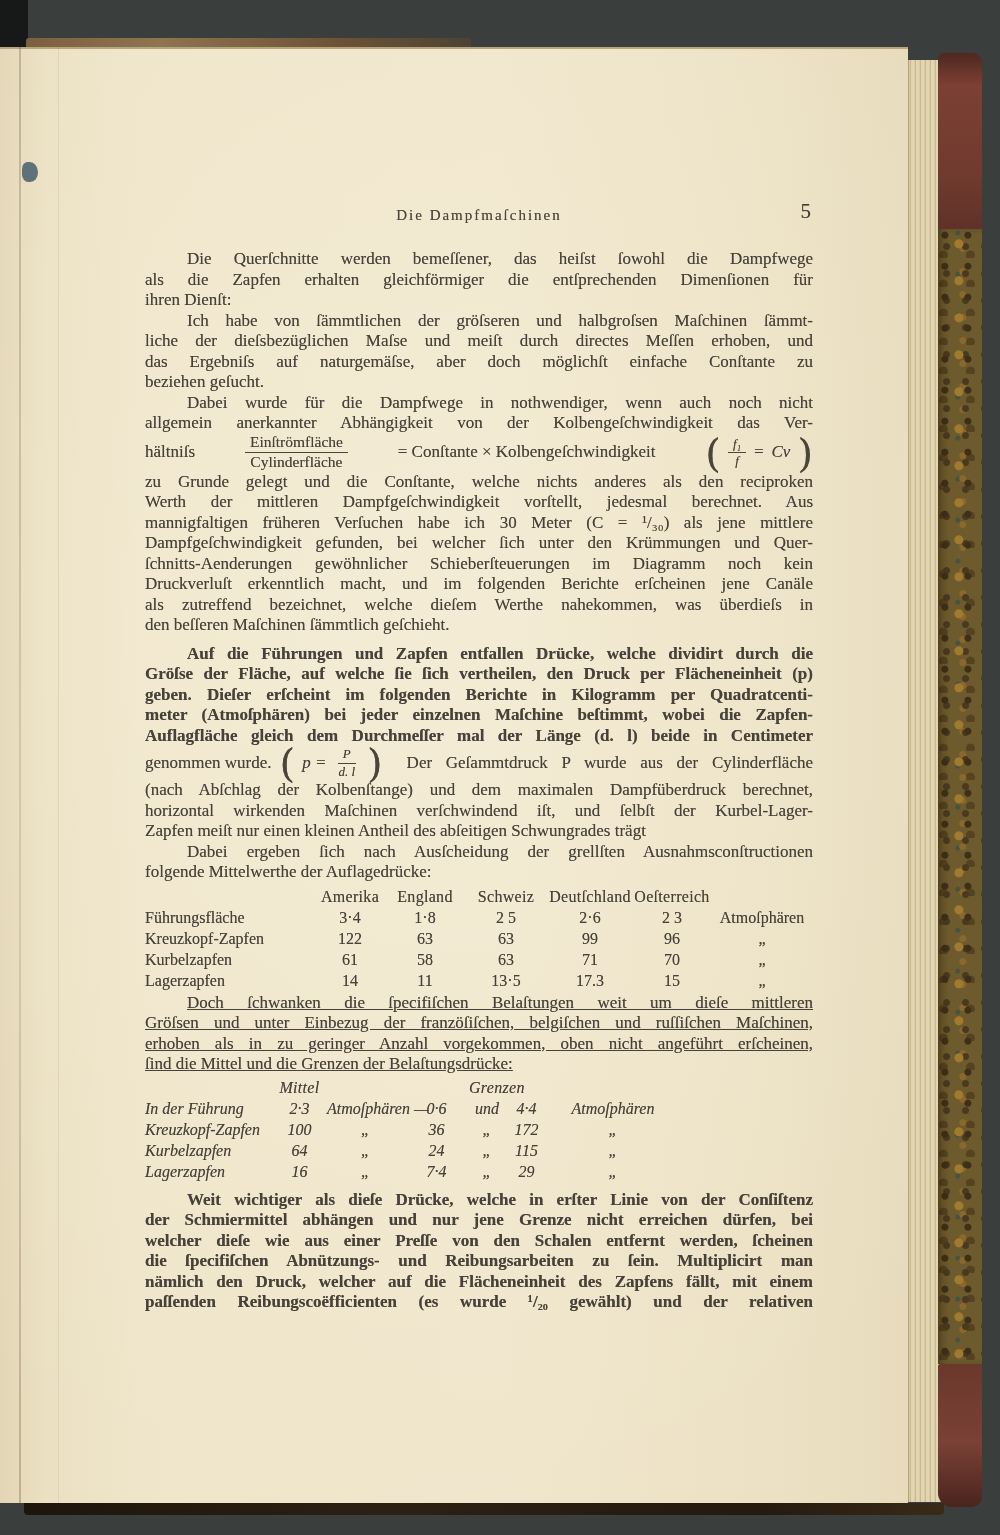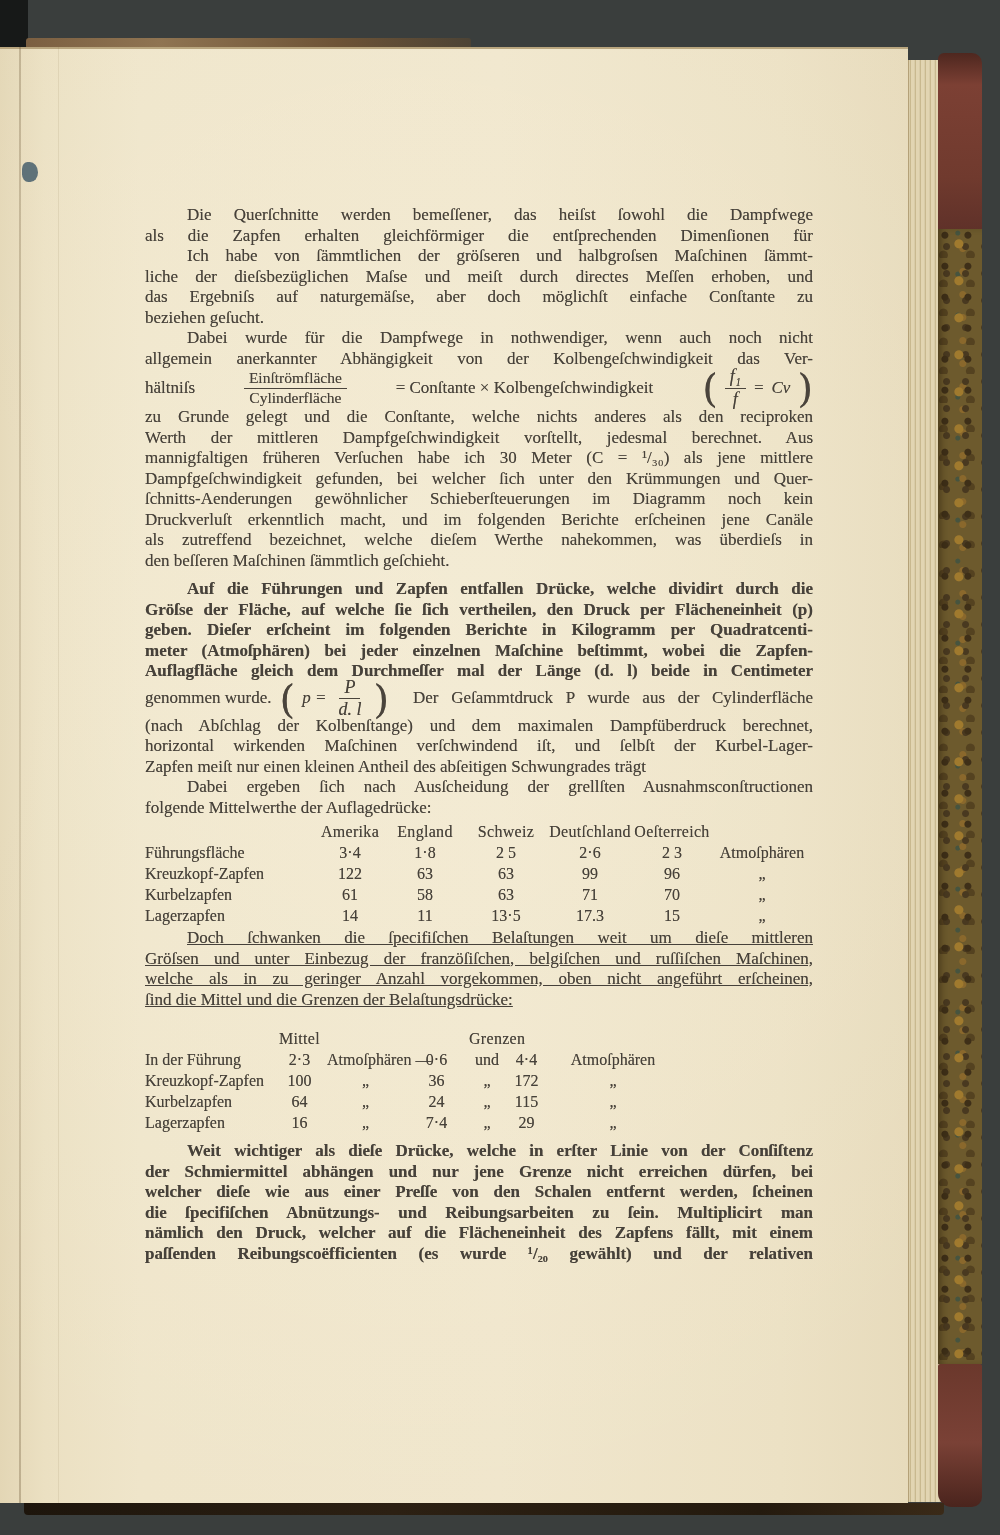--- a/index.html
+++ b/index.html
@@ -64,54 +64,59 @@
   .para{margin:0;}
   .mt8{margin-top:8px;font-weight:bold;}
   .mt2{margin-top:2px;text-decoration:underline;}
 
   .formula{display:flex;align-items:center;}
   .f1{height:38px;justify-content:space-between;}
   .f2{height:34px;}
   .frac{display:inline-flex;flex-direction:column;align-items:center;font-size:15.5px;line-height:1.08;}
   .frac .num{padding:0 5px 1px;border-bottom:1px solid #4a443c;}
   .frac .den{padding:1px 5px 0;}
-  .frac.small{font-size:18px;}
+  .frac.small{font-size:13px;}
   .bigparen{font-size:40px;font-weight:300;line-height:30px;color:#4a443c;font-family:"DejaVu Serif",serif;}
   .pgroup{display:inline-flex;align-items:center;gap:7px;}
   .var{font-style:italic;}
   .f2 .flead{margin-right:8px;}
   .f2 .ftail{flex:1;margin-left:24px;text-align:justify;text-align-last:justify;white-space:nowrap;overflow:hidden;}
 
   .tbl{font-size:16px;}
   .t1{margin-top:3px;}
-  .t2{margin-top:18px;}
+  .t2{margin-top:2px;font-style:italic;}
   .trow{display:grid;line-height:21px;height:21px;}
   .t1 .trow{grid-template-columns:170px 70px 80px 82px 86px 78px 1fr;}
   .t2 .trow{grid-template-columns:127px 55px 77px 65px 36px 43px 130px 1fr;}
   .trow span{text-align:center;white-space:nowrap;overflow:visible;}
   .trow span:first-child{text-align:left;}
   .thead-row span{letter-spacing:.3px;}
 </style>
 </head>
 <body>
 
 <div class="scene">
 
   <div class="corner-dark"></div>
   <div class="top-edge-strip"></div>
 
   <div class="page">
     <div class="gutter-line"></div>
     <div class="gutter-line2"></div>
 
     <div class="textblock" style="left:145px;top:158px;">
+      <div class="headrow">
+        <div class="running-header">Die Dampfmaſchinen</div>
+        <div class="pagenum">5</div>
+      </div>
 
       <div class="para">
           <div class="tline just ind">Die Querſchnitte werden bemeſſener, das heiſst ſowohl die Dampfwege</div>
           <div class="tline just">als die Zapfen erhalten gleichförmiger die entſprechenden Dimenſionen für</div>
+          <div class="tline">ihren Dienſt:</div>
         </div>
       <div class="para">
           <div class="tline just ind">Ich habe von ſämmtlichen der gröſseren und halbgroſsen Maſchinen ſämmt-</div>
           <div class="tline just">liche der dieſsbezüglichen Maſse und meiſt durch directes Meſſen erhoben, und</div>
           <div class="tline just">das Ergebniſs auf naturgemäſse, aber doch möglichſt einfache Conſtante zu</div>
           <div class="tline">beziehen geſucht.</div>
         </div>
       <div class="para">
           <div class="tline just ind">Dabei wurde für die Dampfwege in nothwendiger, wenn auch noch nicht</div>
           <div class="tline just">allgemein anerkannter Abhängigkeit von der Kolbengeſchwindigkeit das Ver-</div>
@@ -222,21 +227,21 @@
             <span>13·5</span>
             <span>17.3</span>
             <span>15</span>
             <span>„</span>
           </div>
         </div>
 
       <div class="para mt2">
           <div class="tline just ind">Doch ſchwanken die ſpecifiſchen Belaſtungen weit um dieſe mittleren</div>
           <div class="tline just">Gröſsen und unter Einbezug der franzöſiſchen, belgiſchen und ruſſiſchen Maſchinen,</div>
-          <div class="tline just">welche als in zu geringer Anzahl vorgekommen, oben nicht angeführt erſcheinen,</div>
+          <div class="tline just">erhoben als in zu geringer Anzahl vorgekommen, oben nicht angeführt erſcheinen,</div>
           <div class="tline">ſind die Mittel und die Grenzen der Belaſtungsdrücke:</div>
         </div>
 
       <div class="tbl t2">
           <div class="trow thead-row">
             <span></span>
             <span>Mittel</span>
             <span></span>
             <span></span>
             <span>Grenzen</span>

